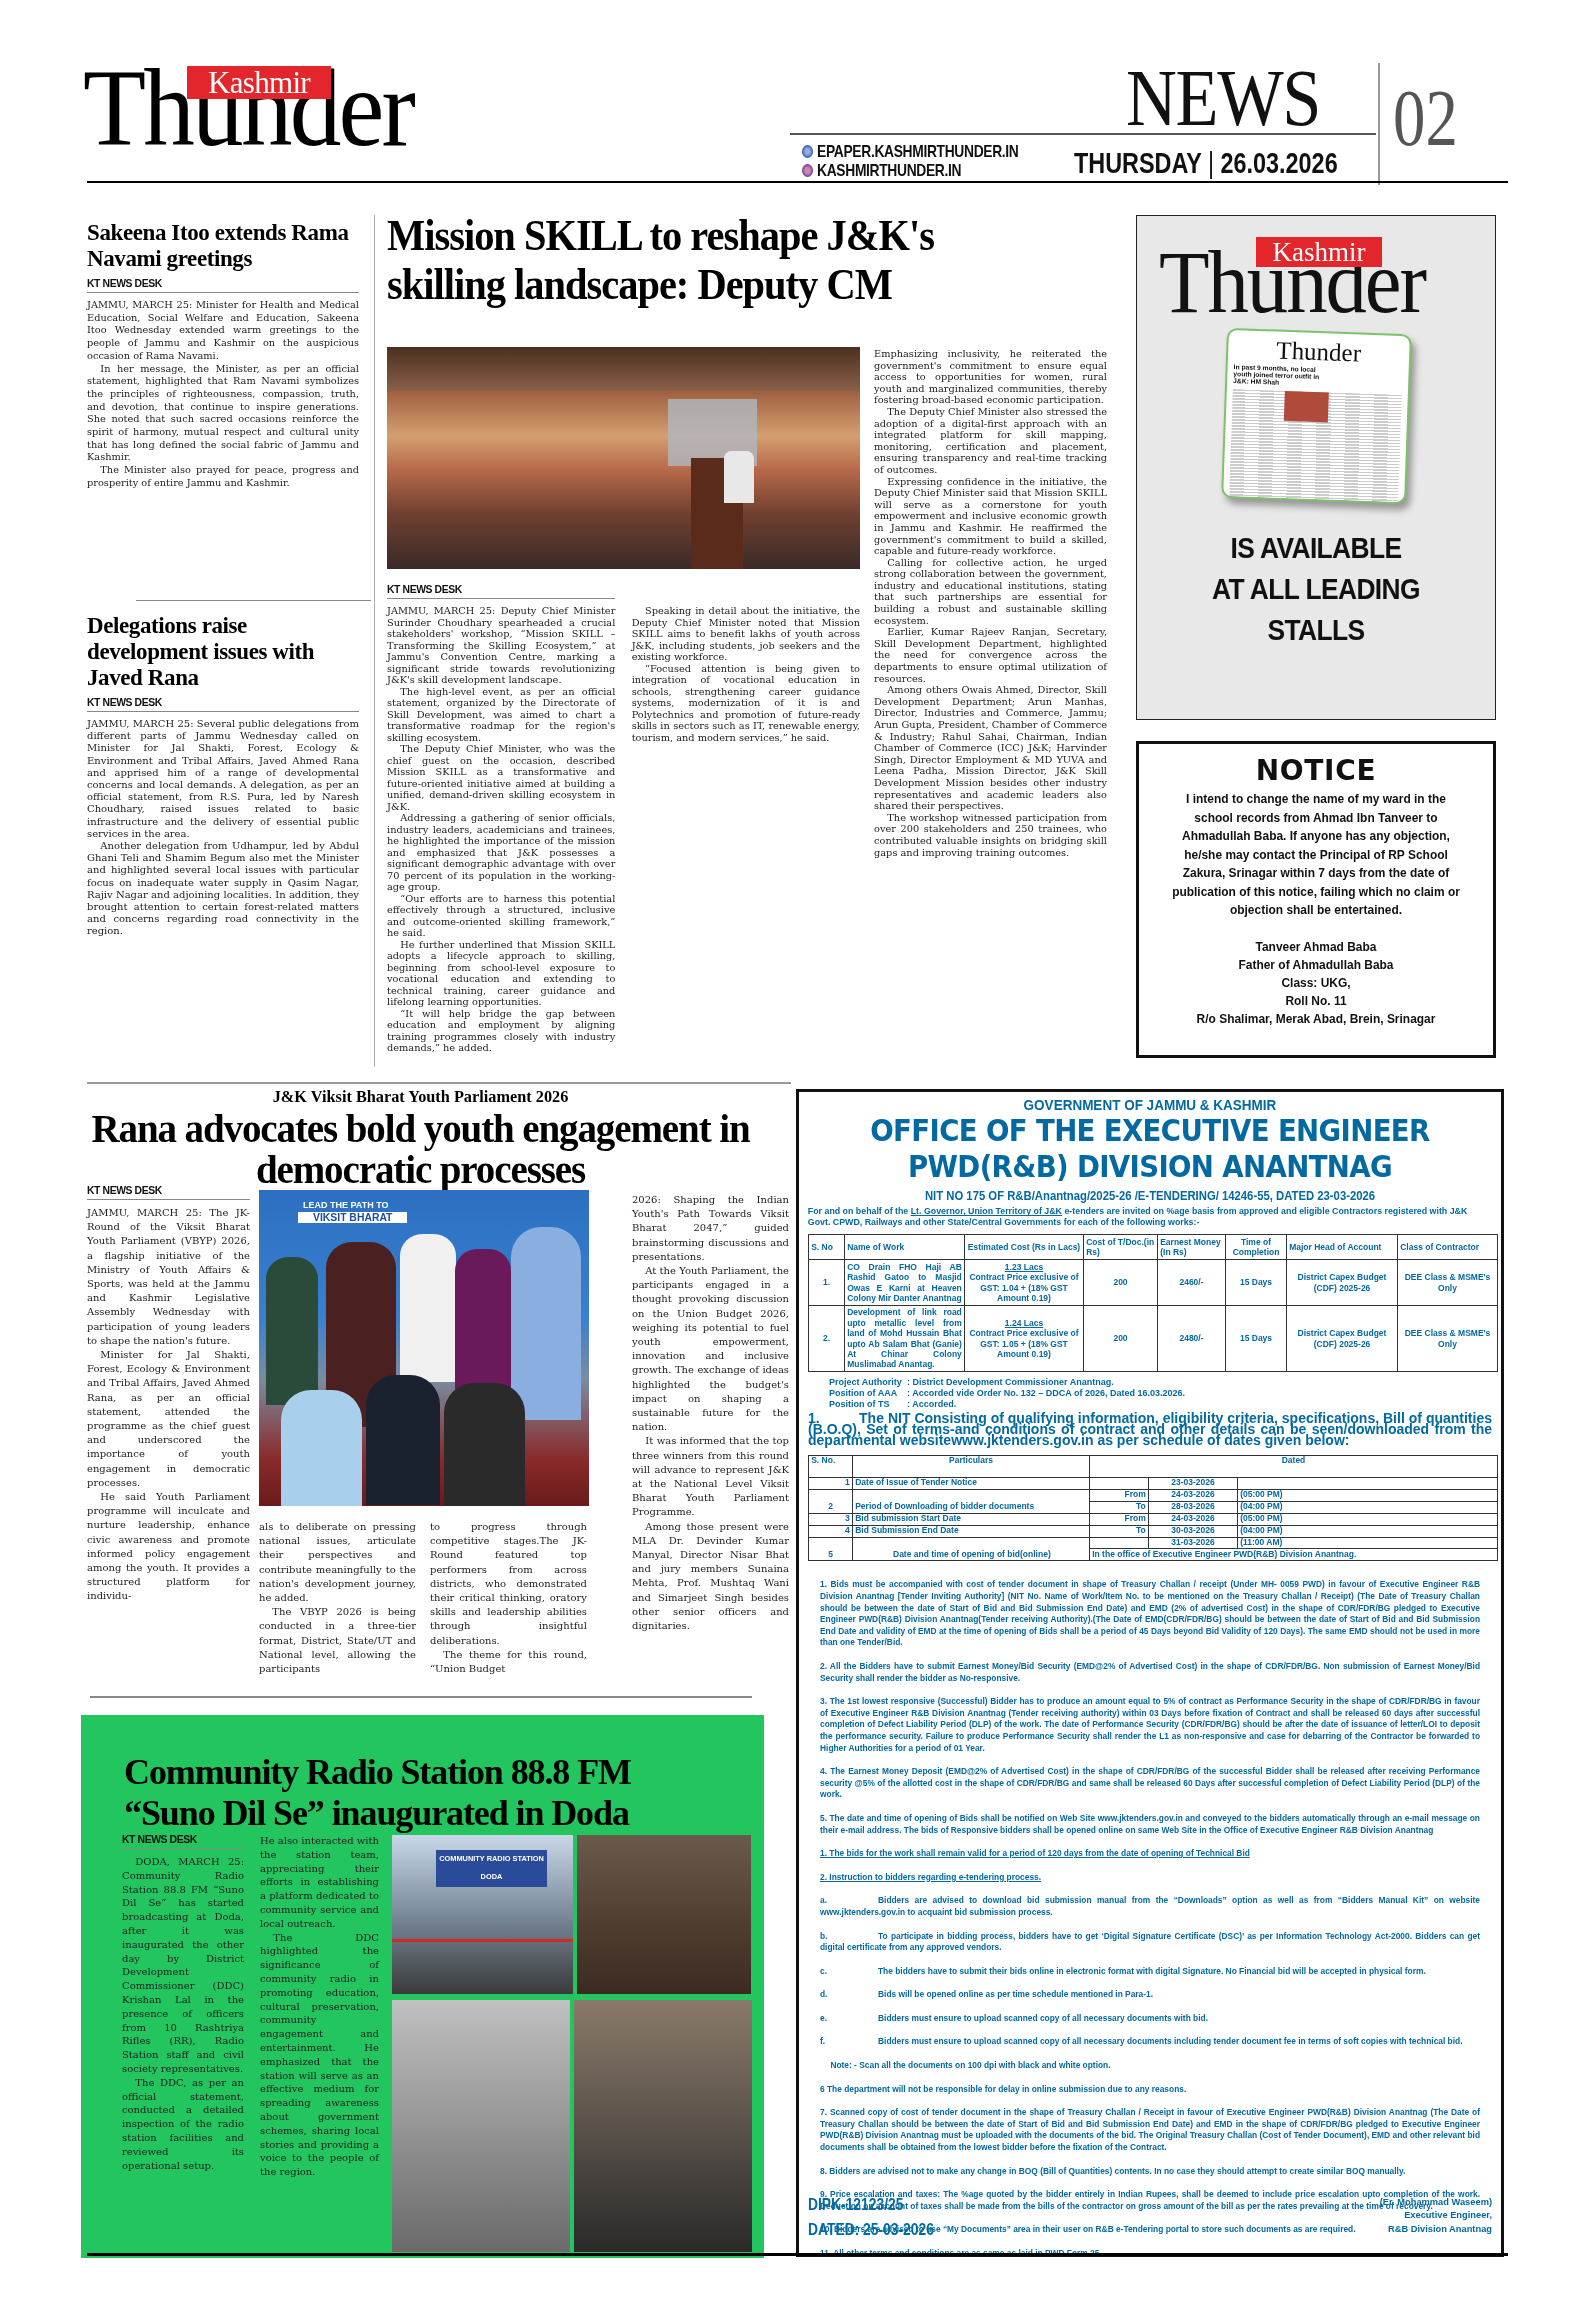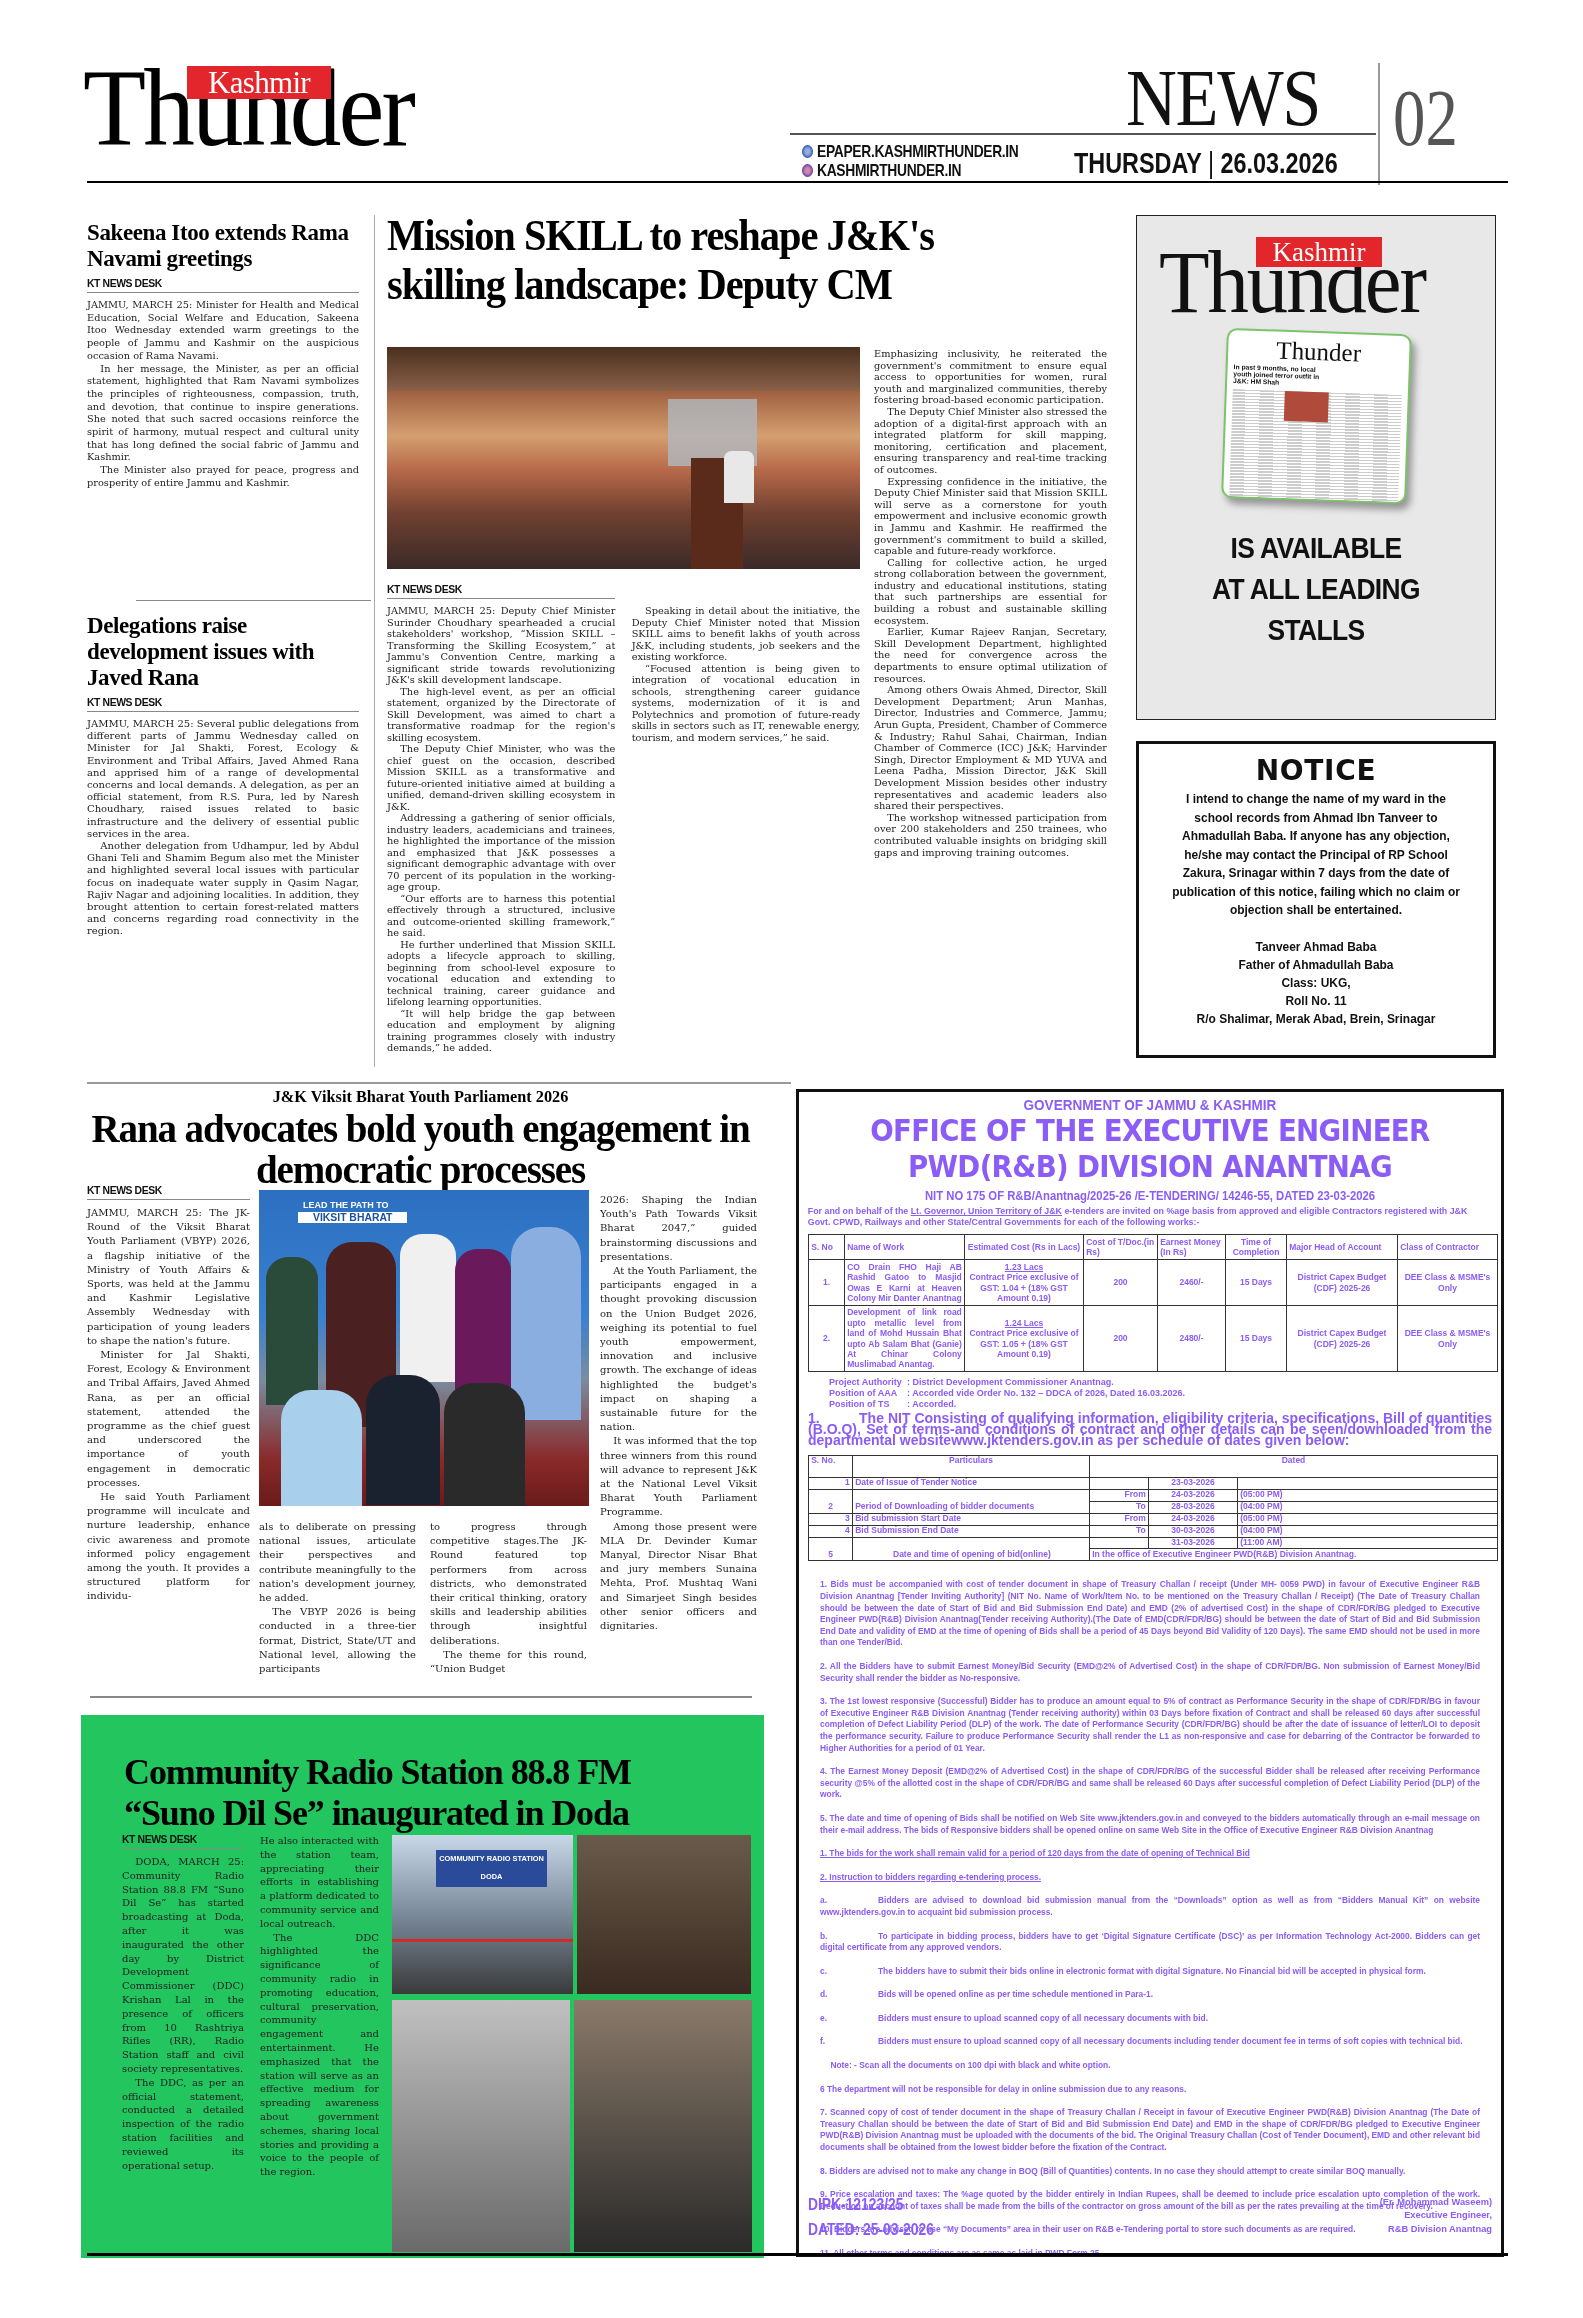--- a/index.html
+++ b/index.html
@@ -33,21 +33,21 @@
   .promo .k{position:absolute;left:119px;top:21px;width:126px;height:30px;background:#e3262b;color:#fff;font-family:"Liberation Serif",serif;font-size:27px;line-height:30px;text-align:center}
   .promo .t{position:absolute;left:22px;top:22px;font-family:"Liberation Serif",serif;font-size:89px;line-height:89px;letter-spacing:-2.2px;transform:scaleX(0.93);transform-origin:left top}
   .promo .paper{position:absolute;left:87px;top:115px;width:185px;height:170px;background:#fff;border:2.2px solid #7cc36c;border-radius:10.4px;transform:rotate(2deg);box-shadow:4.4px 6px 7.4px rgba(0,0,0,0.35);overflow:hidden}
   .promo .avail{position:absolute;left:0;right:0;top:311px;text-align:center;font-family:"Liberation Sans",sans-serif;font-weight:bold;font-size:30px;line-height:41px;letter-spacing:-0.7px;transform:scaleX(0.88)}
   
   .notice{position:absolute;left:1136px;top:741px;width:360px;height:317px;border:3px solid #111;text-align:center;font-family:"Liberation Sans",sans-serif;font-weight:bold;color:#111}
   .notice h3{font-size:28px;font-family:"DejaVu Sans",sans-serif;font-weight:bold;margin-top:10.4px;letter-spacing:0.7px}
   .notice .nb{font-size:13px;line-height:18.5px;padding:0 13.3px;margin-top:3px;transform:scaleX(0.92)}
   .notice .sig{font-size:13px;line-height:18px;margin-top:18px;transform:scaleX(0.92)}
   
-  .tender{position:absolute;left:796px;top:1089px;width:708px;height:1168px;border:3px solid #111;font-family:"Liberation Sans",sans-serif;color:#8b5cf6}
+  .tender{position:absolute;left:796px;top:1089px;width:708px;height:1168px;border:3px solid #111;font-family:"Liberation Sans",sans-serif;color:#0369a1}
   .tender .gov{text-align:center;font-size:15px;font-weight:bold;margin-top:4.4px;transform:scaleX(0.9)}
   .tender .office{text-align:center;font-family:"DejaVu Sans",sans-serif;font-weight:bold;font-size:30px;line-height:36px;letter-spacing:-0.7px;transform:scaleX(0.92)}
   .tender .nit{text-align:center;font-size:13.3px;font-weight:bold;margin-top:3px;transform:scaleX(0.85)}
   .tender .intro{font-size:9px;font-weight:bold;line-height:11px;padding:3px 9px;transform:scaleX(0.98);transform-origin:left}
   .tender u{text-decoration:underline}
   table.works{border-collapse:collapse;margin:3px 0 0 9px;width:690px;font-size:8.5px;font-weight:bold;font-family:"Liberation Sans",sans-serif}
   table.works th,table.works td{border:0.7px solid #333;padding:1.5px 2.2px;vertical-align:middle;line-height:10.4px}
   table.works th{text-align:left;font-weight:bold}
   table.works td.c{text-align:center}
   .tender .meta{font-size:9px;font-weight:bold;line-height:11px;padding:4.4px 9px 0 30px}
@@ -199,21 +199,21 @@
     <div class="abs" style="left:185px;top:193px;width:81px;height:123px;background:#2a2a2a;border-radius:30px 30px 0 0"></div>
   </div>
   <div class="abs body" style="left:259px;top:1520px;width:157px;font-size:10px;line-height:14.2px">
     <p class="first">als to deliberate on pressing national issues, articulate their perspectives and contribute meaningfully to the nation's development journey, he added.</p>
     <p>The VBYP 2026 is being conducted in a three-tier format, District, State/UT and National level, allowing the participants</p>
   </div>
   <div class="abs body" style="left:430px;top:1520px;width:157px;font-size:10px;line-height:14.2px">
     <p class="first">to progress through competitive stages.The JK-Round featured top performers from across districts, who demonstrated their critical thinking, oratory skills and leadership abilities through insightful deliberations.</p>
     <p>The theme for this round, “Union Budget</p>
   </div>
-  <div class="abs body" style="left:600px;top:1193px;width:157px;font-size:10px;line-height:14.2px">
+  <div class="abs body" style="left:632px;top:1193px;width:157px;font-size:10px;line-height:14.2px">
     <p class="first">2026: Shaping the Indian Youth's Path Towards Viksit Bharat 2047,” guided brainstorming discussions and presentations.</p>
     <p>At the Youth Parliament, the participants engaged in a thought provoking discussion on the Union Budget 2026, weighing its potential to fuel youth empowerment, innovation and inclusive growth. The exchange of ideas highlighted the budget's impact on shaping a sustainable future for the nation.</p>
     <p>It was informed that the top three winners from this round will advance to represent J&amp;K at the National Level Viksit Bharat Youth Parliament Programme.</p>
     <p>Among those present were MLA Dr. Devinder Kumar Manyal, Director Nisar Bhat and jury members Sunaina Mehta, Prof. Mushtaq Wani and Simarjeet Singh besides other senior officers and dignitaries.</p>
   </div>
 </article>
 <div class="divider" style="left:90px;top:1696px;width:662px;height:1.5px"></div>
 
 <div class="tender">
   <div class="gov">GOVERNMENT OF JAMMU &amp; KASHMIR</div>

